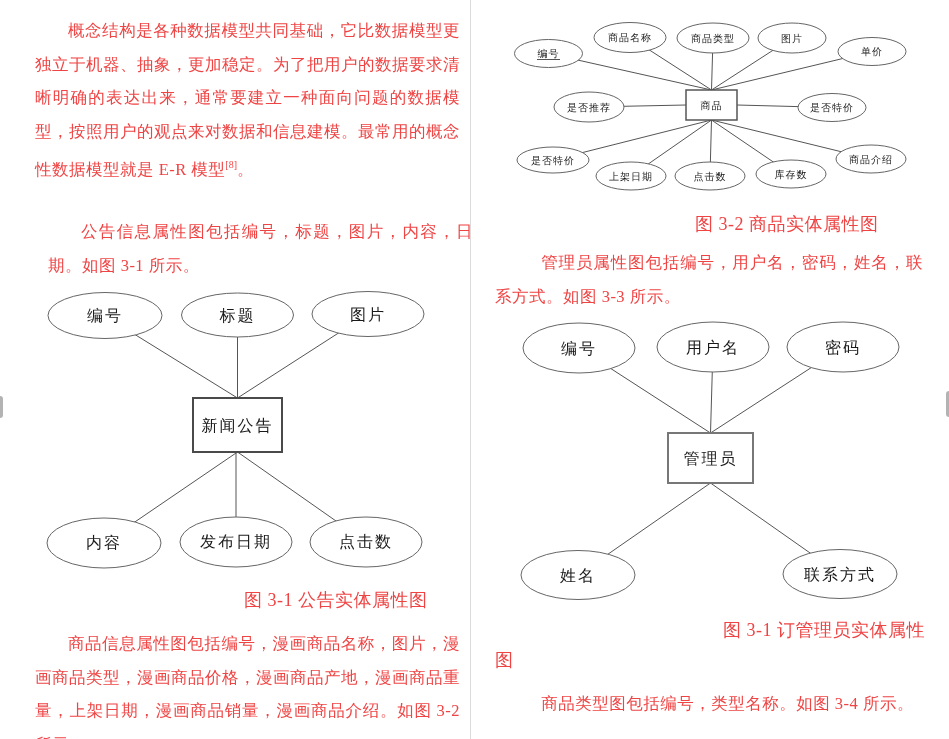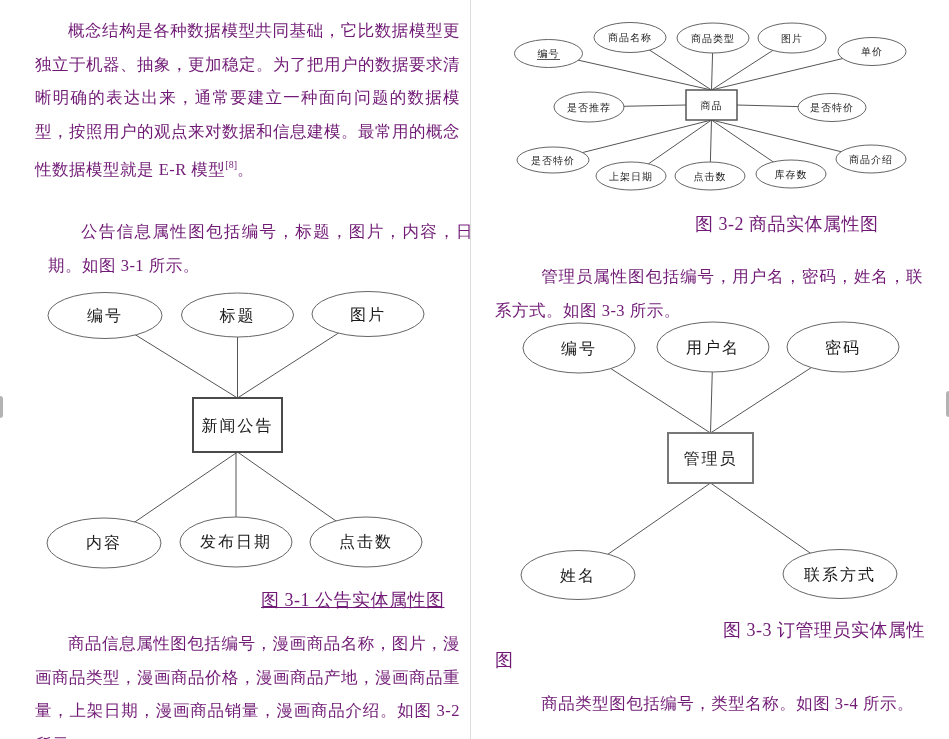--- a/index.html
+++ b/index.html
@@ -1,18 +1,18 @@
 <!DOCTYPE html>
 <html><head>
 <meta charset="utf-8">
 <style>
   html,body { margin:0; padding:0; background:#ffffff; }
   .page {
     position:relative; width:949px; height:739px; background:#ffffff;
-    font-family:"Liberation Serif","DejaVu Serif",serif; color:#701a75;
+    font-family:"Liberation Serif","DejaVu Serif",serif; color:#ef4444;
     overflow:hidden;
   }
   .para {
     position:absolute; font-size:16.5px; line-height:33.5px;
     text-align:justify; text-indent:2em; letter-spacing:0.5px;
   }
   .para sup { font-size:10px; letter-spacing:0; }
   .caption { position:absolute; font-size:18px; line-height:20px; white-space:nowrap; letter-spacing:0.5px; }
   .diagram { position:absolute; }
   .diagram line { stroke:#555; stroke-width:1; }
@@ -58,21 +58,21 @@
     <ellipse cx="346" cy="257" rx="56" ry="25"></ellipse>
     <rect x="173" y="113" width="89" height="54" stroke="#4a4a4a" stroke-width="2"></rect>
     <text class="lbl-lg" x="85" y="36">编号</text>
     <text class="lbl-lg" x="217.5" y="36">标题</text>
     <text class="lbl-lg" x="348" y="35">图片</text>
     <text class="lbl-lg" x="84" y="263">内容</text>
     <text class="lbl-lg" x="216" y="262">发布日期</text>
     <text class="lbl-lg" x="346" y="262">点击数</text>
     <text class="lbl-lg" x="217.5" y="146">新闻公告</text>
   </svg>
-  <div class="caption" style="left:261px; top:590px;text-decoration:underline;">图 3-1 公告实体属性图</div>
+  <div class="caption" style="left:244px; top:590px;">图 3-1 公告实体属性图</div>
 
   <div class="para" style="left:35px; top:627px; width:425px;">商品信息属性图包括编号，漫画商品名称，图片，漫画商品类型，漫画商品价格，漫画商品产地，漫画商品重量，上架日期，漫画商品销量，漫画商品介绍。如图 3-2 所示。</div>
 
   <svg class="diagram" style="left:500px; top:12px;" width="430" height="190" viewBox="0 0 430 190">
     <g>
       <line x1="211.5" y1="78" x2="48.5" y2="41.5"></line>
       <line x1="211.5" y1="78" x2="130" y2="25.5"></line>
       <line x1="211.5" y1="78" x2="213" y2="26"></line>
       <line x1="211.5" y1="78" x2="292" y2="26"></line>
       <line x1="211.5" y1="78" x2="372" y2="39.5"></line>
@@ -107,21 +107,21 @@
     <text class="lbl-sm" x="332" y="99">是否特价</text>
     <text class="lbl-sm" x="53" y="151.5">是否特价</text>
     <text class="lbl-sm" x="131" y="167.5">上架日期</text>
     <text class="lbl-sm" x="210" y="167.5">点击数</text>
     <text class="lbl-sm" x="291" y="165.5">库存数</text>
     <text class="lbl-sm" x="371" y="150.5">商品介绍</text>
     <text class="lbl-sm" x="211.5" y="96.5">商品</text>
   </svg>
   <div class="caption" style="left:695px; top:214px;">图 3-2 商品实体属性图</div>
 
-  <div class="para" style="left:495px; top:260px; width:428px; text-indent:2.8em;">管理员属性图包括编号，用户名，密码，姓名，联系方式。如图 3-3 所示。</div>
+  <div class="para" style="left:495px; top:246px; width:428px; text-indent:2.8em;">管理员属性图包括编号，用户名，密码，姓名，联系方式。如图 3-3 所示。</div>
 
   <svg class="diagram" style="left:500px; top:318px;" width="430" height="290" viewBox="0 0 430 290">
     <g>
       <line x1="210.5" y1="115" x2="79" y2="30"></line>
       <line x1="210.5" y1="115" x2="213" y2="29"></line>
       <line x1="210.5" y1="115" x2="343" y2="29"></line>
       <line x1="210.5" y1="165" x2="78" y2="257"></line>
       <line x1="210.5" y1="165" x2="340" y2="256"></line>
     </g>
     <ellipse cx="79" cy="30" rx="56" ry="25"></ellipse>
@@ -131,19 +131,19 @@
     <ellipse cx="340" cy="256" rx="57" ry="24.5"></ellipse>
     <rect x="168" y="115" width="85" height="50" stroke="#777" stroke-width="2"></rect>
     <text class="lbl-lg" x="79" y="35.5">编号</text>
     <text class="lbl-lg" x="213" y="34.5">用户名</text>
     <text class="lbl-lg" x="343" y="34.5">密码</text>
     <text class="lbl-lg" x="78" y="262.5">姓名</text>
     <text class="lbl-lg" x="340" y="261.5">联系方式</text>
     <text class="lbl-lg" x="210.5" y="146">管理员</text>
   </svg>
   <div>
-    <span class="caption" style="left:723px; top:620px;">图 3-3 订管理员实体属性</span>
+    <span class="caption" style="left:723px; top:620px;">图 3-1 订管理员实体属性</span>
     <span class="caption" style="left:495px; top:650px;">图</span>
   </div>
 
   <div class="para" style="left:495px; top:687px; width:428px; text-indent:2.8em;">商品类型图包括编号，类型名称。如图 3-4 所示。</div>
 
 </div>
 
 </body></html>

